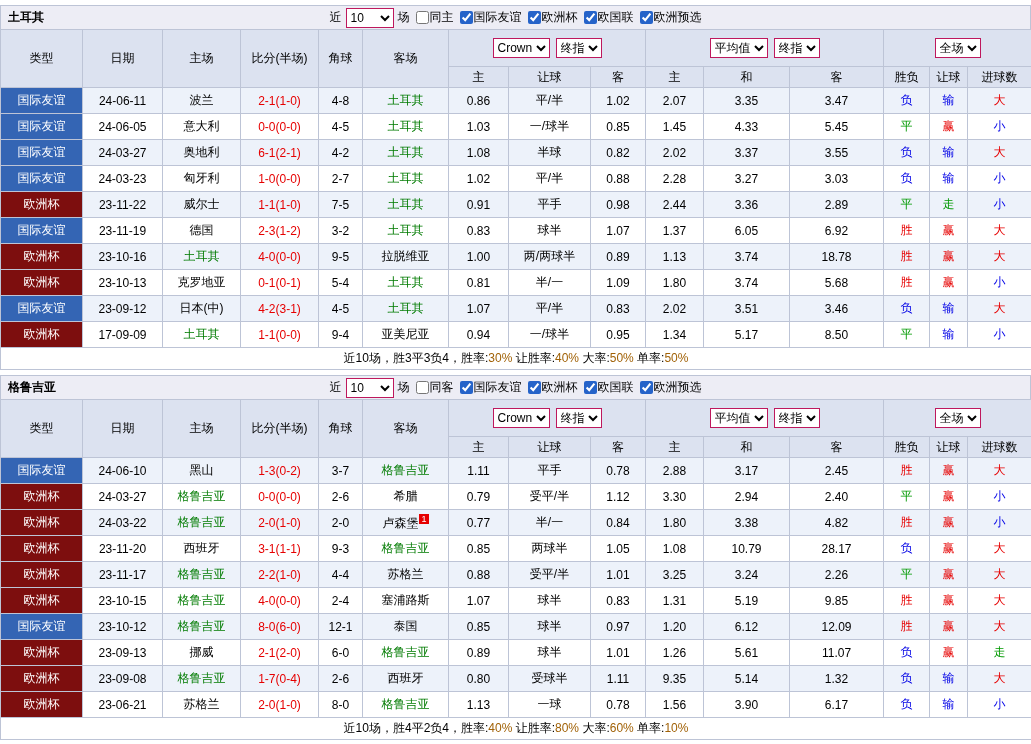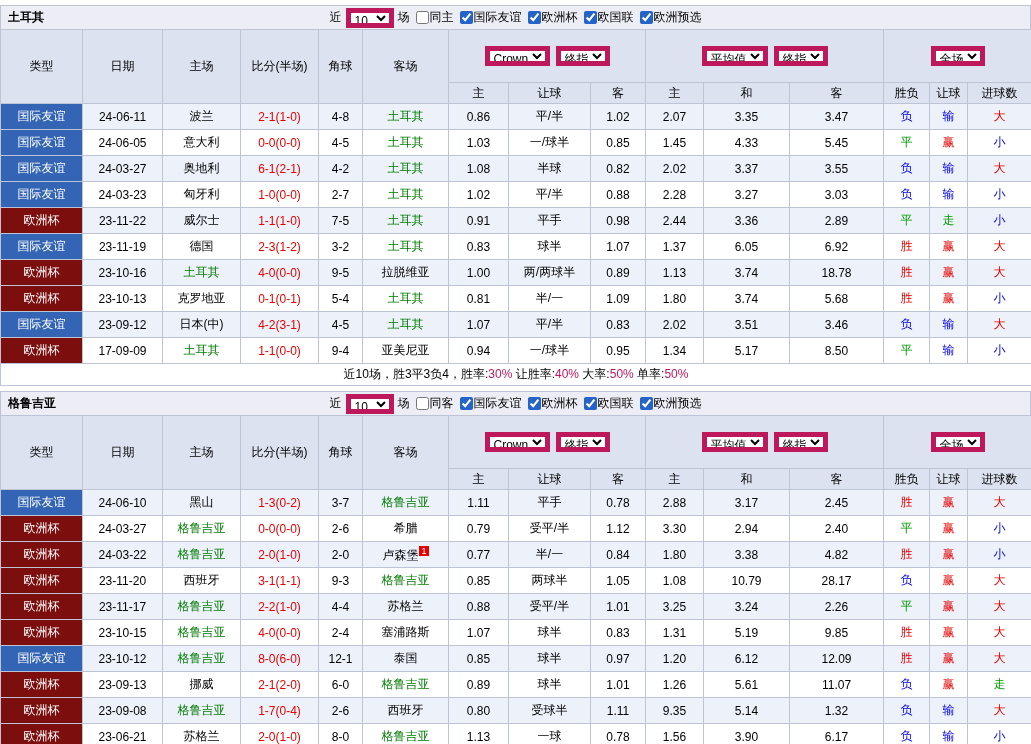--- a/index.html
+++ b/index.html
@@ -34,26 +34,26 @@
     align-items: center;
     justify-content: center;
   }
   .team-name { position: absolute; left: 7px; font-weight: bold; }
   .filter { display: inline-flex; align-items: center; gap: 4px; }
   .filter .chk { display: inline-flex; align-items: center; gap: 1px; margin-left: 2px; cursor: pointer; }
   .filter input[type=checkbox] { width: 13px; height: 13px; accent-color: #2563C9; }
   select {
     font-size: 12px;
     height: 20px;
-    border: 5px solid #be185d;
+    border: 1px solid #be185d;
     background: #fff;
     font-family: "Liberation Sans", "DejaVu Sans", sans-serif;
   }
   .count-select { width: 48px; }
-  .hdr-select { margin: 16px 3px; }
+  .hdr-select { margin: 8px 3px; }
   table { width: 1031px; border-collapse: collapse; table-layout: fixed; }
   th, td {
     border: 1px solid #BDC4D6;
     text-align: center;
     font-size: 12px;
     overflow: hidden;
     white-space: nowrap;
     padding: 0 1px;
   }
   thead th { background: #DCE2F0; font-weight: normal; }
@@ -64,21 +64,21 @@
   td.comp { color: #fff; }
   td.comp-blue { background: #3465B4; }
   td.comp-maroon { background: #7D0E0E; }
   td.score { color: #E60000; }
   .focus-team { color: #007B00; }
   .res-red { color: #E60000; }
   .res-green { color: #009900; }
   .res-blue { color: #0000E6; }
   tfoot td { height: 22px; background: #fff; }
   .sum-dark { color: #000; }
-  .sum-red { color: #be185d; }
+  .sum-red { color: #a16207; }
   sup.badge {
     background: #E60000;
     color: #fff;
     font-size: 9px;
     line-height: 11px;
     padding: 0 2px;
     margin-left: 1px;
     vertical-align: super;
   }
 </style>

